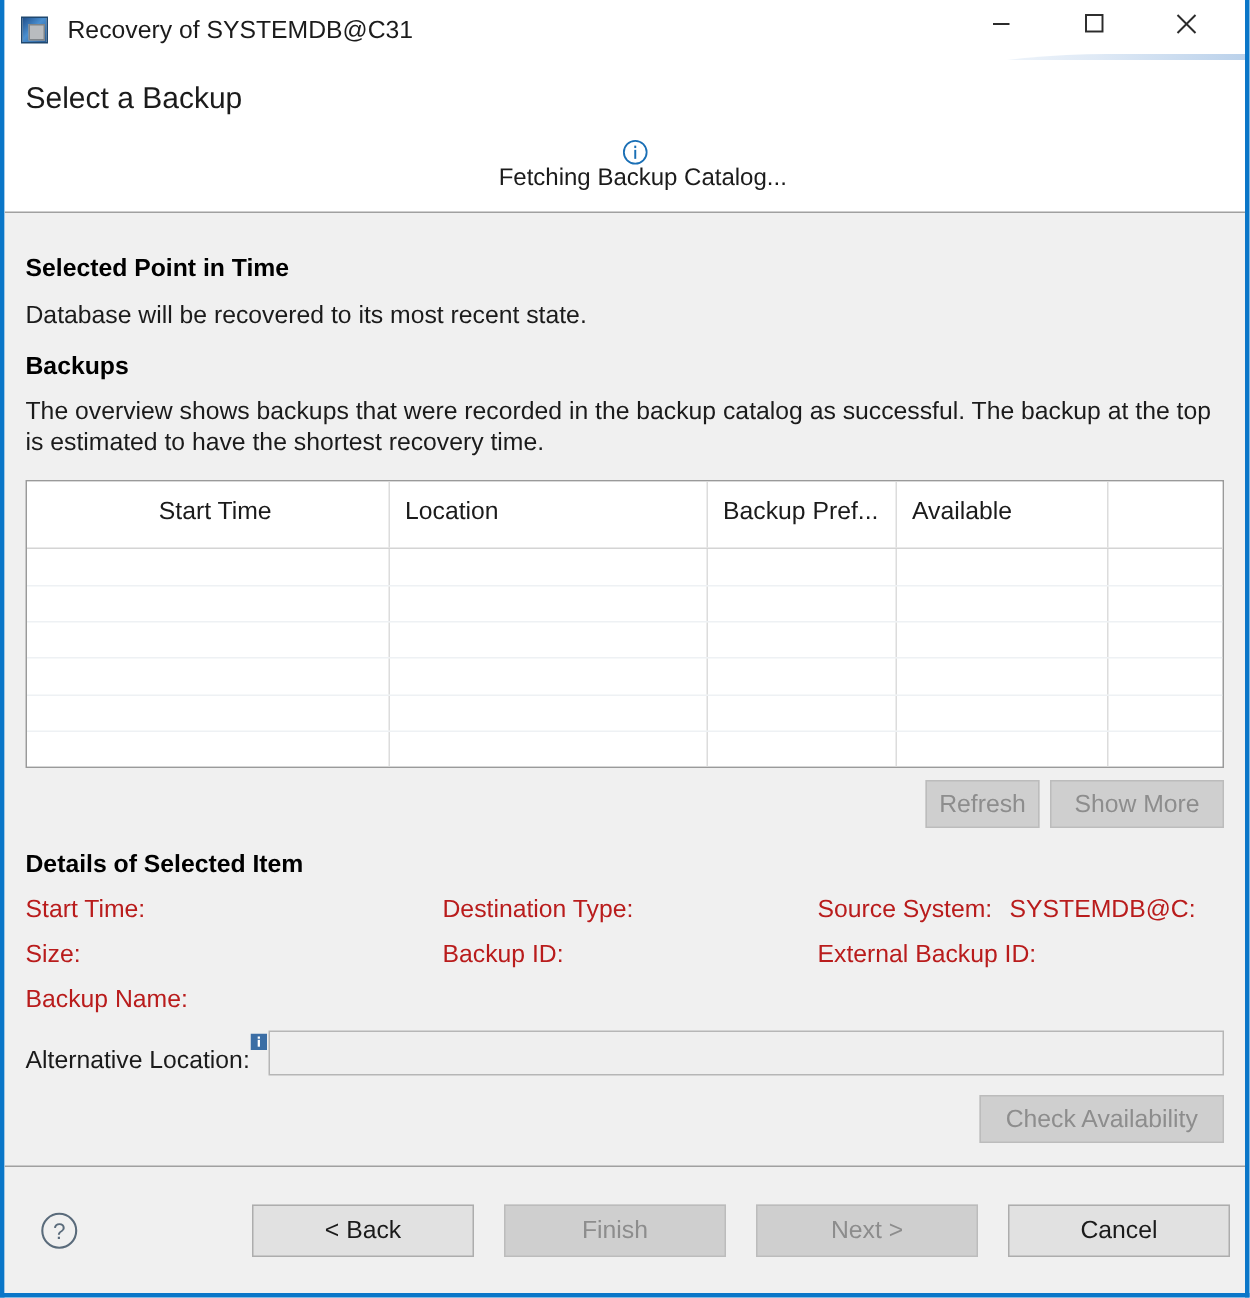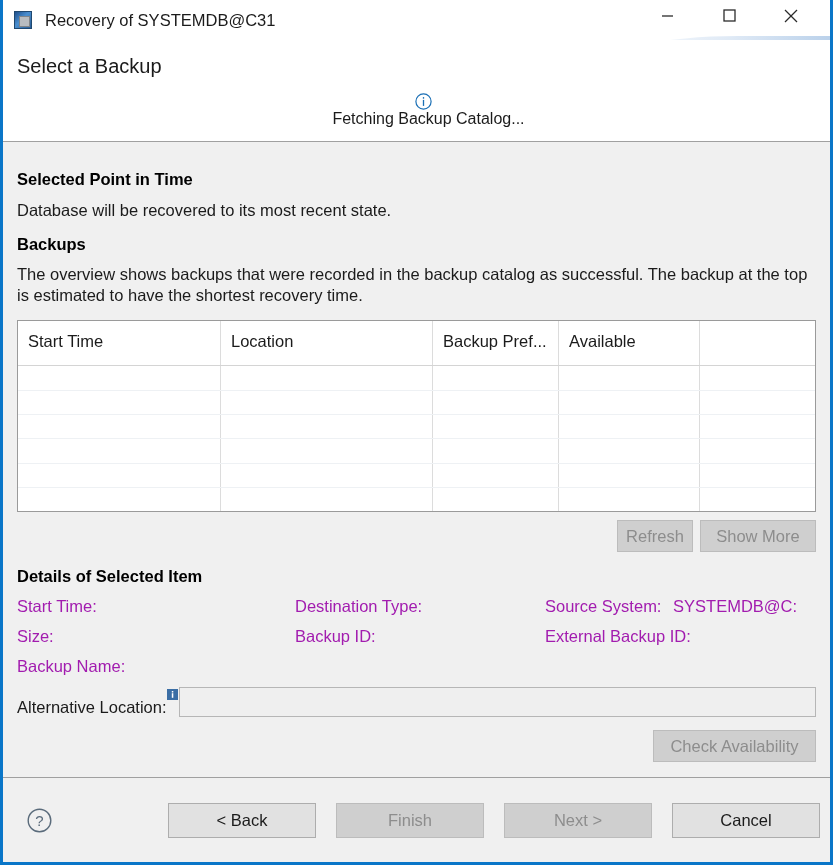--- a/index.html
+++ b/index.html
@@ -153,21 +153,21 @@
   #thead .th:last-child { border-right: none; }
   #tbody .trow {
     display: flex;
     height: 24.3px;
     border-bottom: 1px solid #eef1f4;
   }
   #tbody .tcell {
     border-right: 1px solid #dcdcdc;
   }
   #tbody .tcell:last-child { border-right: none; }
-  .c0 { width: 203px; flex: none; }
+  .c0 { width: 242px; flex: none; text-align: center; }
   .c1 { width: 212px; flex: none; }
   .c2 { width: 126px; flex: none; }
   .c3 { width: 141px; flex: none; }
   .c4 { flex: 1; }
 
   
   .btn {
     font-family: "Liberation Sans", sans-serif;
     font-size: 16.5px;
     background: #e1e1e1;
@@ -195,21 +195,21 @@
   
   #details-head {
     font-size: 16.5px;
     font-weight: bold;
     color: #000000;
     padding-top: 15px;
   }
   .det-row {
     display: flex;
     font-size: 16.5px;
-    color: #a21caf;
+    color: #b91c1c;
     padding-top: 11px;
   }
   .det-col-a { width: 278px; flex: none; }
   .det-col-b { width: 250px; flex: none; }
   .det-col-c { flex: 1; white-space: nowrap; overflow: hidden; }
   .det-val { margin-left: 7px; }
 
   #altloc-row {
     display: flex;
     align-items: flex-end;

